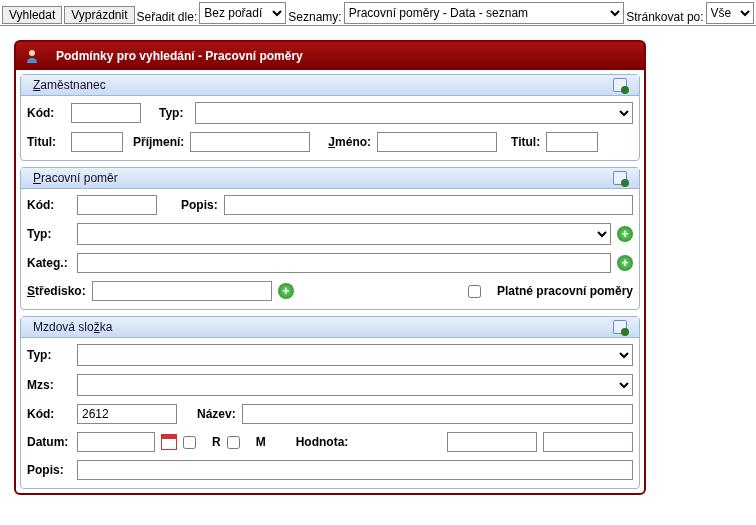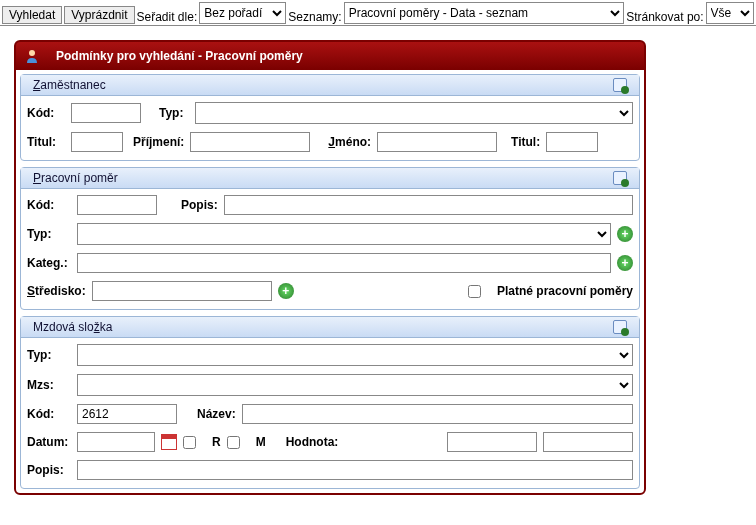--- a/index.html
+++ b/index.html
@@ -277,21 +277,21 @@
             <input type="text" style="width: 78px;">
             <span class="cal-icon"></span>
             <span class="chk">
               <input type="checkbox" style="">
               <span class="chk-label">R</span>
             </span>
             <span class="chk">
               <input type="checkbox" style="">
               <span class="chk-label">M</span>
             </span>
-            <span class="lbl" style="margin-left:14px">Hodnota:</span>
+            <span class="lbl" style="margin-left:24px">Hodnota:</span>
             <span class="flex1"></span>
             <input type="text" style="width: 90px;">
             <input type="text" style="width: 90px;">
           </div>
           <div class="row">
             <span class="lbl" style="width:44px">Popis:</span>
             <input type="text" class="flex1" style="">
           </div>
         </div>
       </div>

